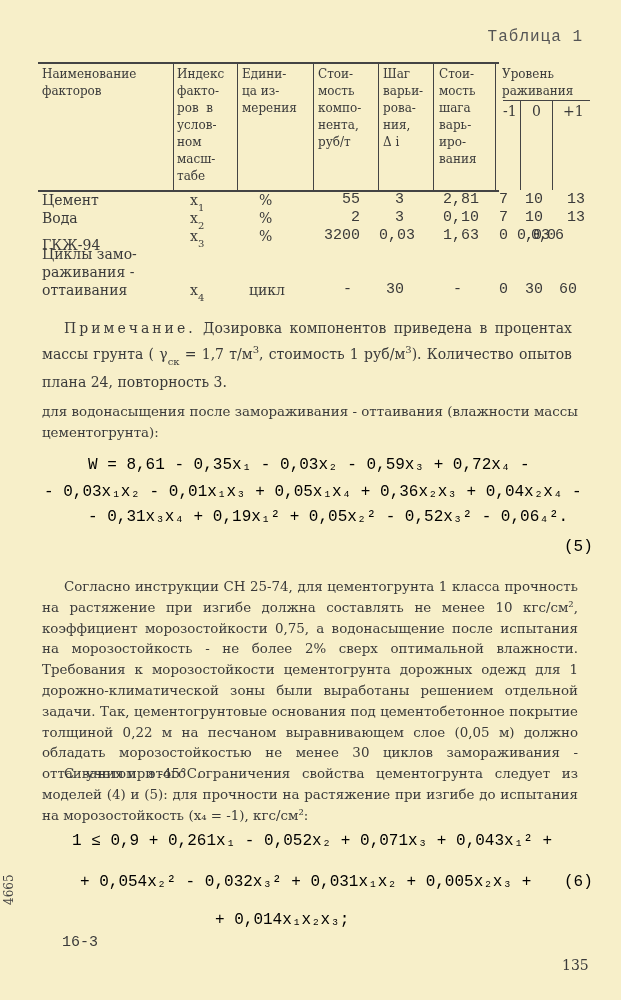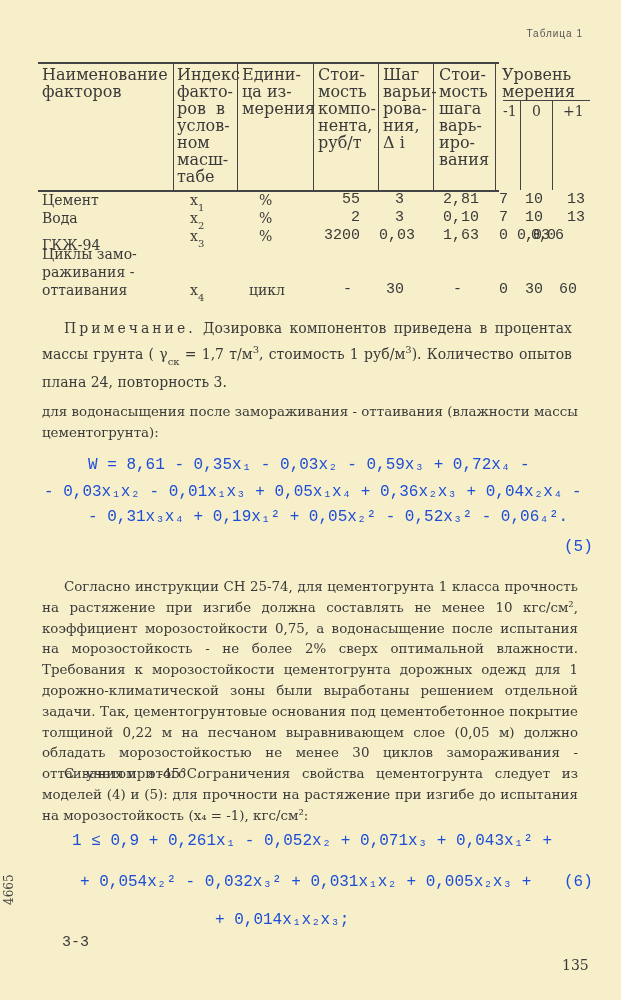--- a/index.html
+++ b/index.html
@@ -4,31 +4,31 @@
 <style>
   html, body { margin: 0; padding: 0; }
   body {
     width: 621px; height: 1000px; overflow: hidden;
     background: #f7efc9;
     color: #3a3a3a;
     font-family: "DejaVu Serif", serif;
     position: relative;
   }
   .abs { position: absolute; }
-  .caption { top: 28px; right: 38px; font-family: Liberation Sans, sans-serif; font-size: 10px; letter-spacing: 1px; color:#555; }
+  .caption { top: 28px; right: 38px; font-family: Liberation Mono, monospace; font-size: 16px; letter-spacing: 1px; color:#555; }
   .hdr-top { position:absolute; left:38px; top:62px; width:461px; border-top:2px solid #444; }
   .hdr-bot { position:absolute; left:38px; top:190px; width:461px; border-top:2px solid #444; }
   .vl { position:absolute; border-left:1.5px solid #444; }
-  .cell { position:absolute; font-size:16px; line-height:17px; white-space:pre; color:#3a3a3a; }
+  .cell { position:absolute; font-size:12px; line-height:17px; white-space:pre; color:#3a3a3a; }
   .row { position:absolute; font-size:14px; line-height:18px; white-space:pre; }
   .num { position:absolute; font-family:"Liberation Mono", monospace; font-size:15px; text-align:right; }
   .sub { font-size:10px; vertical-align:-6px; }
   .sup { font-size:10px; vertical-align:6px; }
   .para { position:absolute; left:42px; width:536px; font-size:13.4px; line-height:20.8px; text-align:justify; }
-  .eq { position:absolute; font-family:"Liberation Mono", monospace; font-size:16px; white-space:nowrap; color:#1d4ed8; }
+  .eq { position:absolute; font-family:"Liberation Mono", monospace; font-size:16px; white-space:nowrap; color:#000000; }
   .note-head { letter-spacing:3px; }
   .margin-num { position:absolute; left:2px; top:875px; font-size:12px; transform:rotate(-90deg); transform-origin:left top; color:#444; }
 </style>
 </head>
 <body>
 
 <div class="abs caption">Таблица 1</div>
 
 <div class="hdr-top"></div>
 <div class="hdr-bot"></div>
@@ -64,21 +64,21 @@
 рова-
 ния,
 Δ i</div>
 <div class="cell" style="left:439px;top:66px">Стои-
 мость
 шага
 варь-
 иро-
 вания</div>
 <div class="cell" style="left:502px;top:66px">Уровень
-мерения</div>
+раживания</div>
 <div class="cell" style="left:503px;top:103px;font-size:14px">-1</div>
 <div class="cell" style="left:532px;top:103px;font-size:14px">0</div>
 <div class="cell" style="left:563px;top:103px;font-size:14px">+1</div>
 
 <div class="row" style="left:42px;top:191px">Цемент</div>
 <div class="row" style="left:190px;top:191px"><span>x</span><span class="sub">1</span></div>
 <div class="row" style="left:259px;top:191px">%</div>
 <div class="num" style="left:318px;width:42px;top:191px">55</div>
 <div class="num" style="left:380px;width:24px;top:191px">3</div>
 <div class="num" style="left:436px;width:43px;top:191px">2,81</div>
@@ -129,15 +129,15 @@
 
 <div class="para" style="top:577px;text-indent:22px">Согласно инструкции СН 25-74, для цементогрунта 1 класса прочность на растяжение при изгибе должна составлять не менее 10 кгс/см², коэффициент морозостойкости 0,75, а водонасыщение после испытания на морозостойкость - не более 2% сверх оптимальной влажности. Требования к морозостойкости цементогрунта дорожных одежд для 1 дорожно-климатической зоны были выработаны решением отдельной задачи. Так, цементогрунтовые основания под цементобетонное покрытие толщиной 0,22 м на песчаном выравнивающем слое (0,05 м) должно обладать морозостойкостью не менее 30 циклов замораживания - оттаивания при -45°C.</div>
 
 <div class="para" style="top:764px;text-indent:22px">С учетом этого ограничения свойства цементогрунта следует из моделей (4) и (5): для прочности на растяжение при изгибе до испытания на морозостойкость (x₄ = -1), кгс/см²:</div>
 
 <div class="eq" style="left:72px;top:832px">1 ≤ 0,9 + 0,261x₁ - 0,052x₂ + 0,071x₃ + 0,043x₁² +</div>
 <div class="eq" style="left:80px;top:873px">+ 0,054x₂² - 0,032x₃² + 0,031x₁x₂ + 0,005x₂x₃ +</div>
 <div class="eq" style="left:564px;top:873px">(6)</div>
 <div class="eq" style="left:215px;top:911px">+ 0,014x₁x₂x₃;</div>
 
-<div class="abs" style="left:62px;top:934px;font-family:'Liberation Mono',monospace;font-size:15px">3-3</div>
+<div class="abs" style="left:62px;top:934px;font-family:'Liberation Mono',monospace;font-size:15px">16-3</div>
 <div class="abs" style="left:562px;top:957px;font-size:14px">135</div>
 <div class="margin-num" style="top:905px">4665</div>
 
 </body></html>

